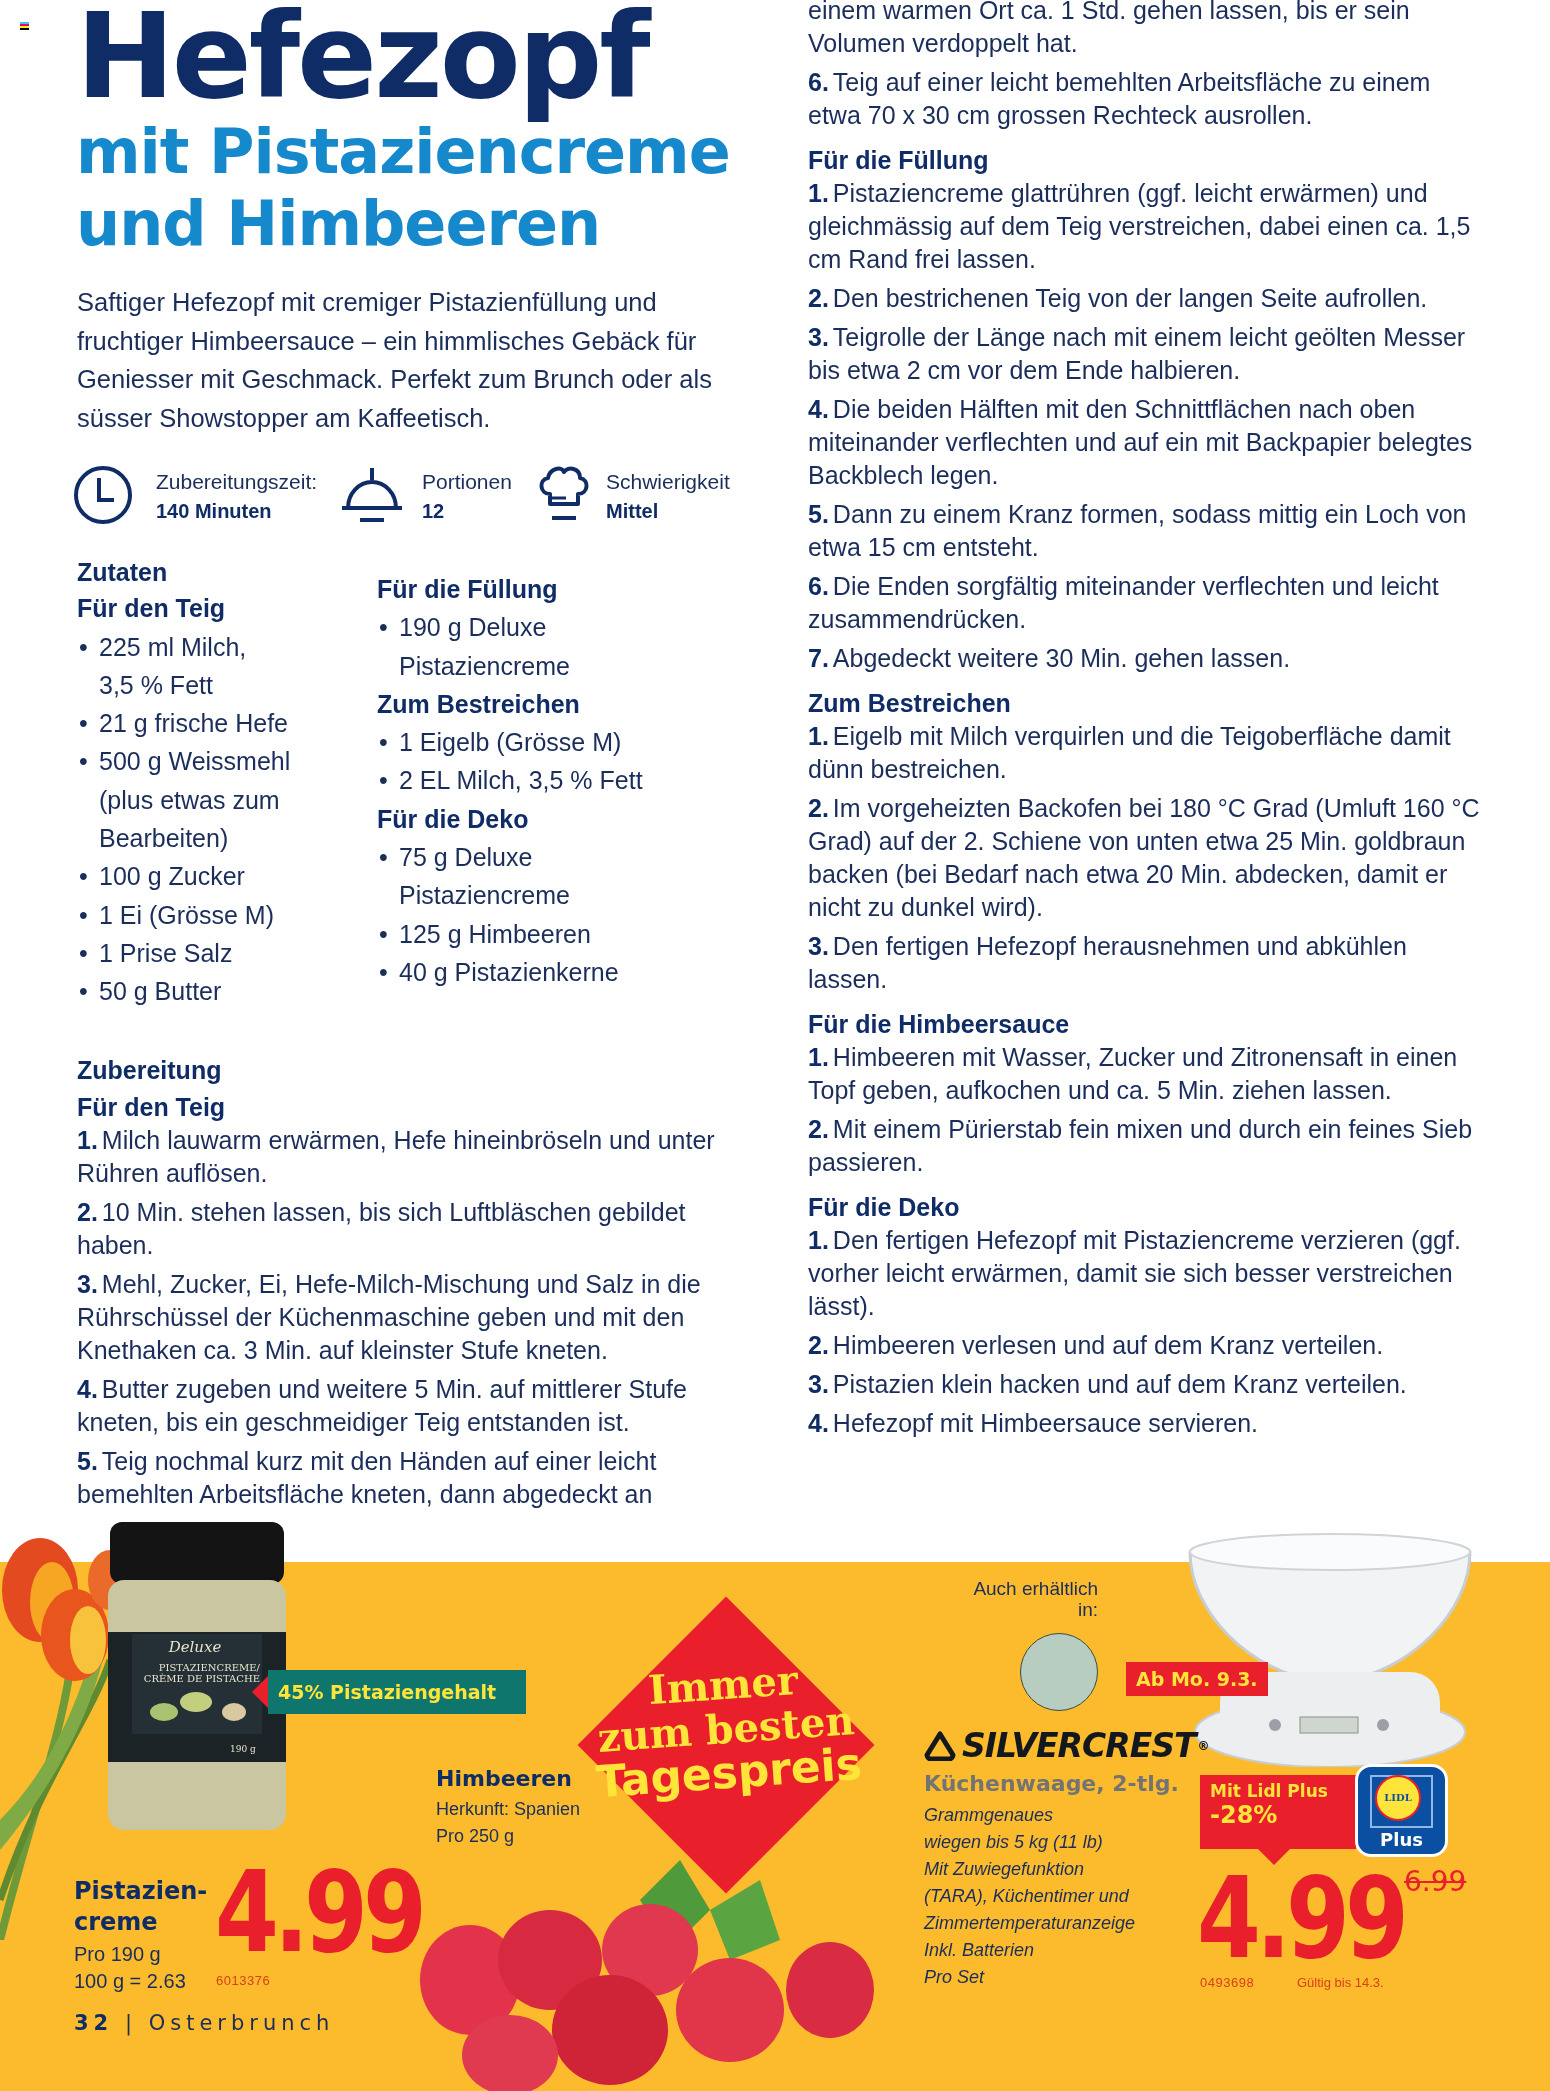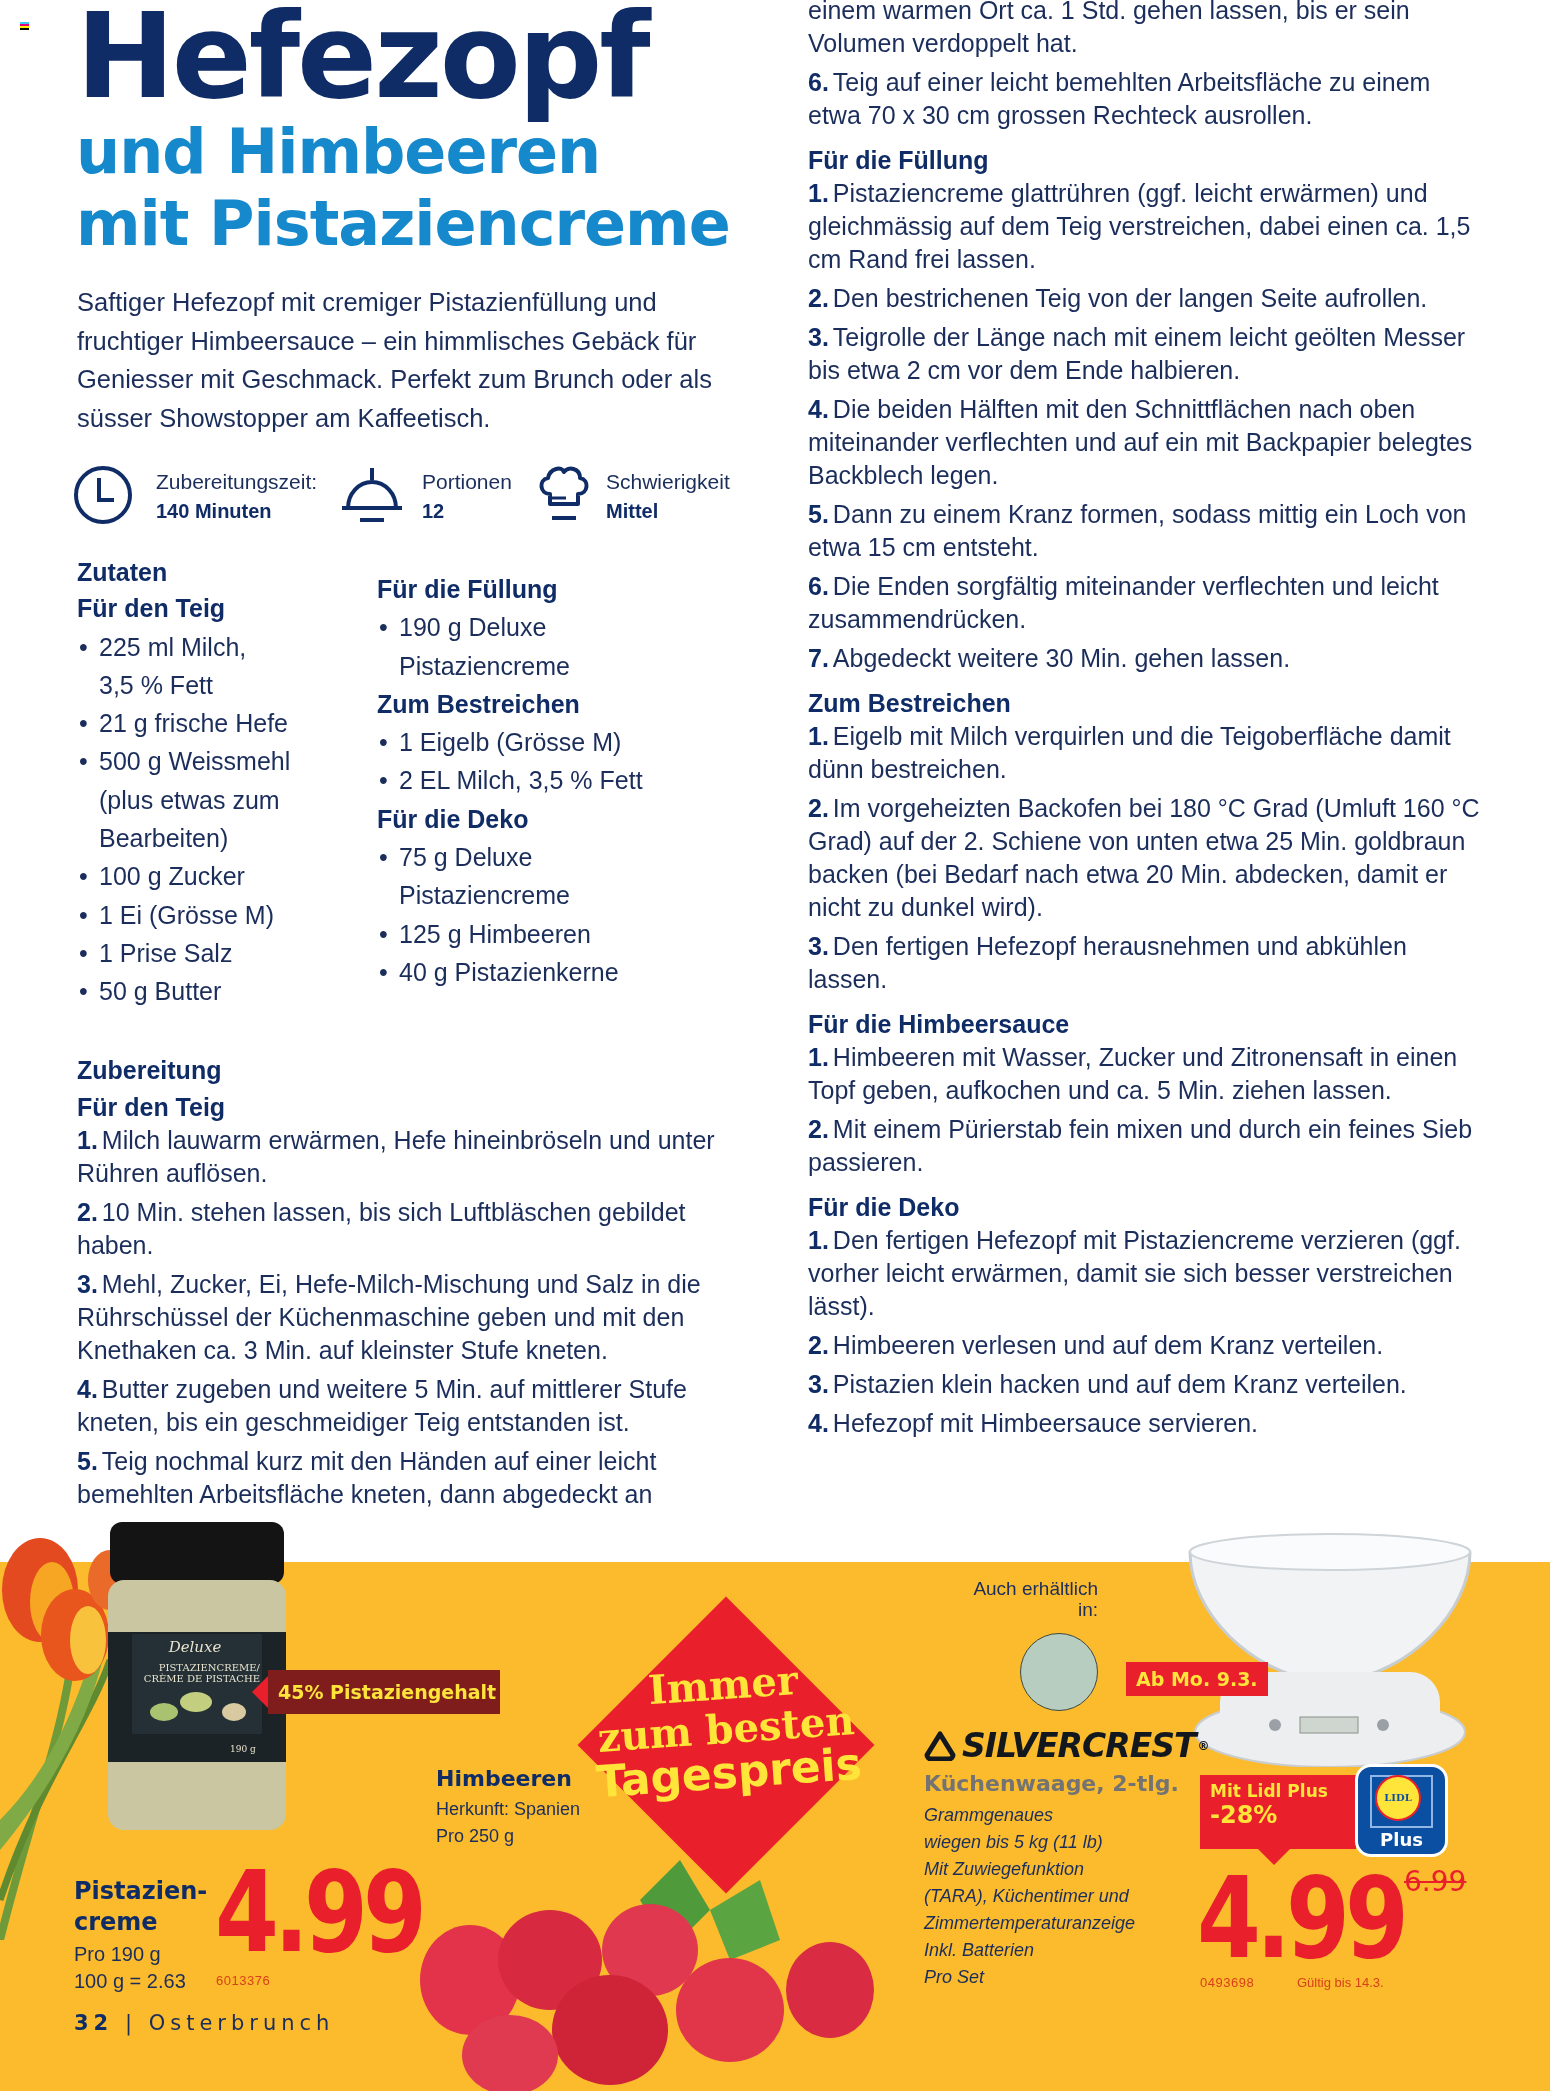--- a/index.html
+++ b/index.html
@@ -28,21 +28,21 @@
 
   .steps { position: absolute; font-family: "Liberation Sans", sans-serif; font-size: 25px; line-height: 33px; color: #1b2d5b; }
   .steps .h { font-weight: bold; color: #0f2c66; }
   .steps .step { margin-bottom: 6px; }
   .steps .num { font-weight: bold; color: #0f2c66; margin-right: 4px; }
 
   
   .ad { position: absolute; left: 0; top: 1562px; width: 1550px; height: 529px; background: #fbbb2c; }
   .tulips { position: absolute; left: 0; top: 1520px; width: 130px; height: 420px; }
   .jar { position: absolute; left: 104px; top: 1522px; width: 186px; height: 310px; }
-  .badge-45 { position: absolute; left: 268px; top: 1670px; height: 44px; padding: 0 4px 0 10px; background: #7f1d1d; color: #ffe43a; font-family: "DejaVu Sans", sans-serif; font-weight: bold; font-size: 19px; line-height: 44px; white-space: nowrap; }
+  .badge-45 { position: absolute; left: 268px; top: 1670px; height: 44px; padding: 0 30px 0 10px; background: #0f766e; color: #ffe43a; font-family: "DejaVu Sans", sans-serif; font-weight: bold; font-size: 19px; line-height: 44px; white-space: nowrap; }
   .badge-45::before { content: ""; position: absolute; left: -16px; top: 6px; border-top: 16px solid transparent; border-bottom: 16px solid transparent; border-right: 16px solid #e9202b; }
 
   .p1-name { position: absolute; left: 74px; top: 1876px; font-family: "DejaVu Sans", sans-serif; font-weight: bold; font-size: 24px; line-height: 31px; color: #0f2c66; width: 150px; }
   .p1-detail { position: absolute; left: 74px; top: 1941px; font-family: "Liberation Sans", sans-serif; font-size: 20px; line-height: 27px; color: #1b2d5b; }
   .price-big { position: absolute; font-family: "DejaVu Sans", sans-serif; font-weight: bold; color: #e9202b; letter-spacing: -6px; line-height: 1; transform: scaleX(0.82); transform-origin: left top; }
   .art-no { position: absolute; font-family: Liberation Sans, sans-serif; font-size: 13px; color: #d8401a; letter-spacing: 0.5px; }
   .footer { position: absolute; left: 74px; top: 2011px; font-family: "DejaVu Sans", sans-serif; font-size: 21px; letter-spacing: 5px; color: #1b2d5b; white-space: nowrap; }
   .footer b { color: #0f2c66; }
 
   .diamond { position: absolute; left: 578px; top: 1597px; width: 296px; height: 296px; }
@@ -78,22 +78,22 @@
 
 <div class="reg-mark">
   <span style="background:#3fc3f0"></span>
     <span style="background:#e6007e"></span>
     <span style="background:#fff200"></span>
     <span style="background:#000"></span>
 </div>
 
 <h1 class="title-main">Hefezopf</h1>
 <div class="title-sub">
+  <div>mit Pistaziencreme</div>
   <div>und Himbeeren</div>
-  <div>mit Pistaziencreme</div>
 </div>
 <p class="intro">Saftiger Hefezopf mit cremiger Pistazienfüllung und fruchtiger Himbeersauce – ein himmlisches Gebäck für Geniesser mit Geschmack. Perfekt zum Brunch oder als süsser Showstopper am Kaffeetisch.</p>
 
 <div class="meta-row">
   <div class="meta-item" style="left:0">
     <svg class="meta-icon" width="62" height="62" viewBox="0 0 62 62" style="left:0">
       <circle cx="31" cy="31" r="27" fill="none" stroke="#0f2c66" stroke-width="4"></circle>
       <path d="M27 14 V36 H42" fill="none" stroke="#0f2c66" stroke-width="4"></path>
     </svg>
     <span class="meta-label" style="left:84px">Zubereitungszeit:</span>

